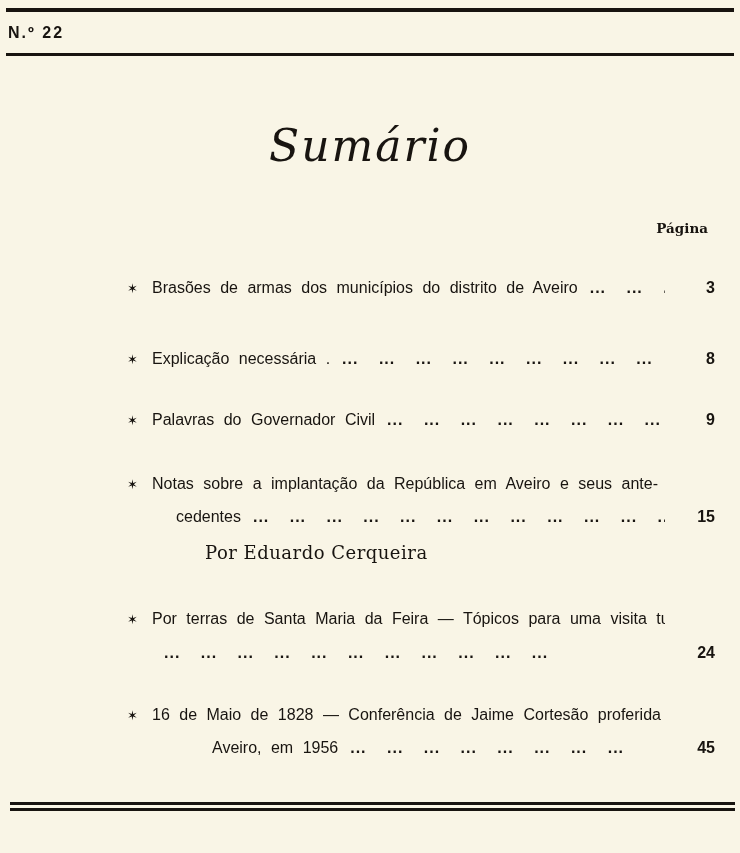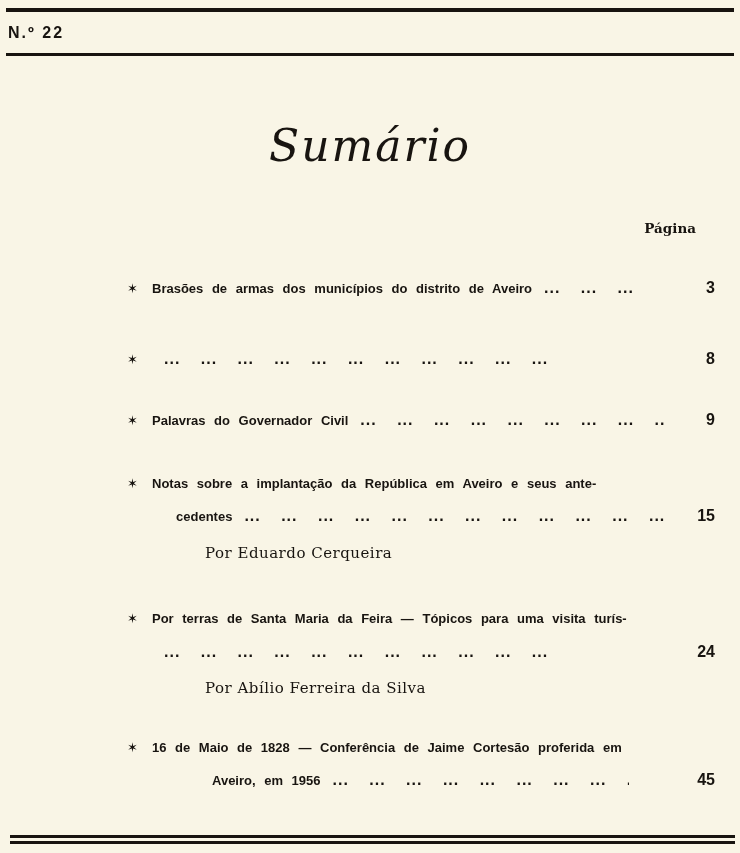--- a/index.html
+++ b/index.html
@@ -46,21 +46,21 @@
     text-align: center;
     font-family: "DejaVu Serif", serif;
     font-style: italic;
     font-size: 44px;
     line-height: 64px;
     letter-spacing: 2px;
   }
   .pagina-row {
     margin-top: 42px;
     text-align: right;
-    padding-right: 44px;
+    padding-right: 32px;
     font-family: "DejaVu Serif", serif;
     font-weight: bold;
     font-size: 13.5px;
     line-height: 16px;
   }
   .toc {
     margin: 0 25px 0 127px;
   }
   .entry-line {
     display: flex;
@@ -74,22 +74,22 @@
     font-size: 13px;
   }
   .text-col {
     flex: 1;
     display: flex;
     align-items: baseline;
     overflow: hidden;
   }
   .entry-title {
     white-space: nowrap;
-    font-weight: bold;
-    font-size: 13px;
+    font-weight: normal;
+    font-size: 16px;
     word-spacing: 5px;
   }
   .cont .entry-title {
     margin-left: 24px;
   }
   .dot-leader {
     flex: 1;
     white-space: nowrap;
     overflow: hidden;
     font-weight: bold;
@@ -100,21 +100,21 @@
   }
   .page-col {
     flex: 0 0 50px;
     width: 50px;
     text-align: right;
     font-weight: bold;
     font-size: 16px;
   }
   .author {
     font-family: "DejaVu Serif", serif;
-    font-size: 15px;
+    font-size: 18px;
     line-height: 18px;
     letter-spacing: 0.5px;
     margin-left: 78px;
     margin-top: 16px;
   }
   
   .entry-1 { margin-top: 41px; }
   .entry-2 { margin-top: 48px; }
   .entry-3 { margin-top: 38px; }
   .entry-4 { margin-top: 41px; }
@@ -157,20 +157,21 @@
         <span class="dot-leader">... ... ...</span>
       </span>
       <span class="page-col">3</span>
     </div>
   </div>
 
   <div class="entry entry-2">
     <div class="entry-line">
       <span class="star-col">✶</span>
       <span class="text-col">
+        <span class="entry-title">Explicação necessária .</span>
         <span class="dot-leader">... ... ... ... ... ... ... ... ... ... ...</span>
       </span>
       <span class="page-col">8</span>
     </div>
   </div>
 
   <div class="entry entry-3">
     <div class="entry-line">
       <span class="star-col">✶</span>
       <span class="text-col">
@@ -208,21 +209,20 @@
       </span>
       <span class="page-col"></span>
     </div>
     <div class="entry-line cont">
       <span class="star-col"></span>
       <span class="text-col">
         <span class="dot-leader">... ... ... ... ... ... ... ... ... ... ...</span>
       </span>
       <span class="page-col">24</span>
     </div>
-    <div class="author">Por Abílio Ferreira da Silva</div>
   </div>
 
   <div class="entry entry-6">
     <div class="entry-line">
       <span class="star-col">✶</span>
       <span class="text-col">
         <span class="entry-title">16 de Maio de 1828 — Conferência de Jaime Cortesão proferida em</span>
       </span>
       <span class="page-col"></span>
     </div>

